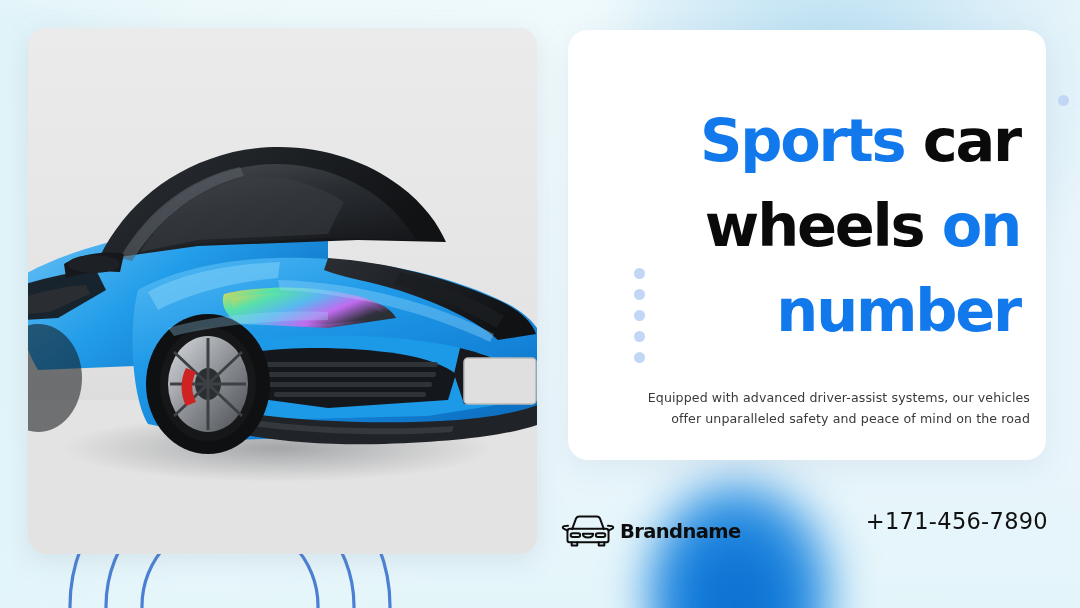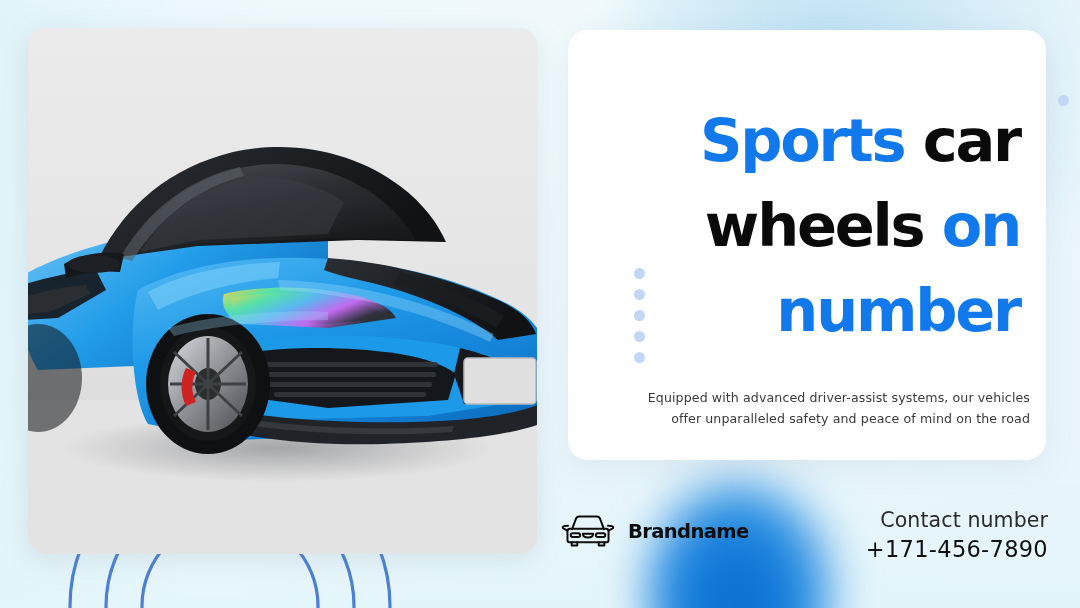--- a/index.html
+++ b/index.html
@@ -53,21 +53,21 @@
   .headline .hl-blue{color:#1279ec;}
 
   .dots-col{position:absolute;left:634px;top:268px;display:flex;flex-direction:column;gap:10px;}
   .dots-col .dot{width:11px;height:11px;border-radius:50%;background:#c2d6f6;}
 
   .paragraph{position:absolute;left:645px;top:374px;width:385px;
       text-align:right;font-size:12.6px;line-height:21px;color:#3a3a3a;
       font-family:"DejaVu Sans","Liberation Sans",sans-serif;letter-spacing:.1px;}
 
   
-  .brand{position:absolute;left:560px;top:512px;display:flex;align-items:center;gap:12px;}
+  .brand{position:absolute;left:560px;top:512px;display:flex;align-items:center;gap:4px;}
   .brand-icon{width:56px;height:38px;display:block;}
   .brand-name{font-family:"DejaVu Sans","Liberation Sans",sans-serif;
       font-weight:700;font-size:19.5px;letter-spacing:-.6px;color:#0d0d0d;}
 
   .contact{position:absolute;right:32px;top:506px;text-align:right;
       font-family:"DejaVu Sans","Liberation Sans",sans-serif;color:#1c1c1c;}
   .contact-label{font-size:20.5px;line-height:28px;font-weight:400;color:#2a2a2a;letter-spacing:.1px;}
   .contact-number{font-size:22.5px;line-height:30px;font-weight:400;color:#111;letter-spacing:.3px;}
 
   .edge-dot{position:absolute;left:1058px;top:95px;width:11px;height:11px;border-radius:50%;background:#c2d6f6;}
@@ -238,19 +238,18 @@
         <path d="M40.5 22.5 L46.5 22.5 C47.7 22.5 48.5 23.4 48.5 24.5 C48.5 25.6 47.7 26.4 46.5 26.4 L40.5 26.4 C39.2 26.4 38.4 25.6 38.4 24.5 C38.4 23.4 39.2 22.5 40.5 22.5 Z"></path>
         <path d="M24.5 23 L35.5 23 C35.5 25.6 33.6 27 30 27 C26.4 27 24.5 25.6 24.5 23 Z"></path>
         <path d="M12.5 32 L12.5 35.5 L18.5 35.5 L18.5 32"></path>
         <path d="M41.5 32 L41.5 35.5 L47.5 35.5 L47.5 32"></path>
       </svg>
     </span>
     <span class="brand-name">Brandname</span>
   </div>
 
   <div class="contact">
-    <div class="contact-label">Contact number</div>
     <div class="contact-number">+171-456-7890</div>
   </div>
 
   <span class="edge-dot"></span>
 
 </div>
 
 </body></html>

